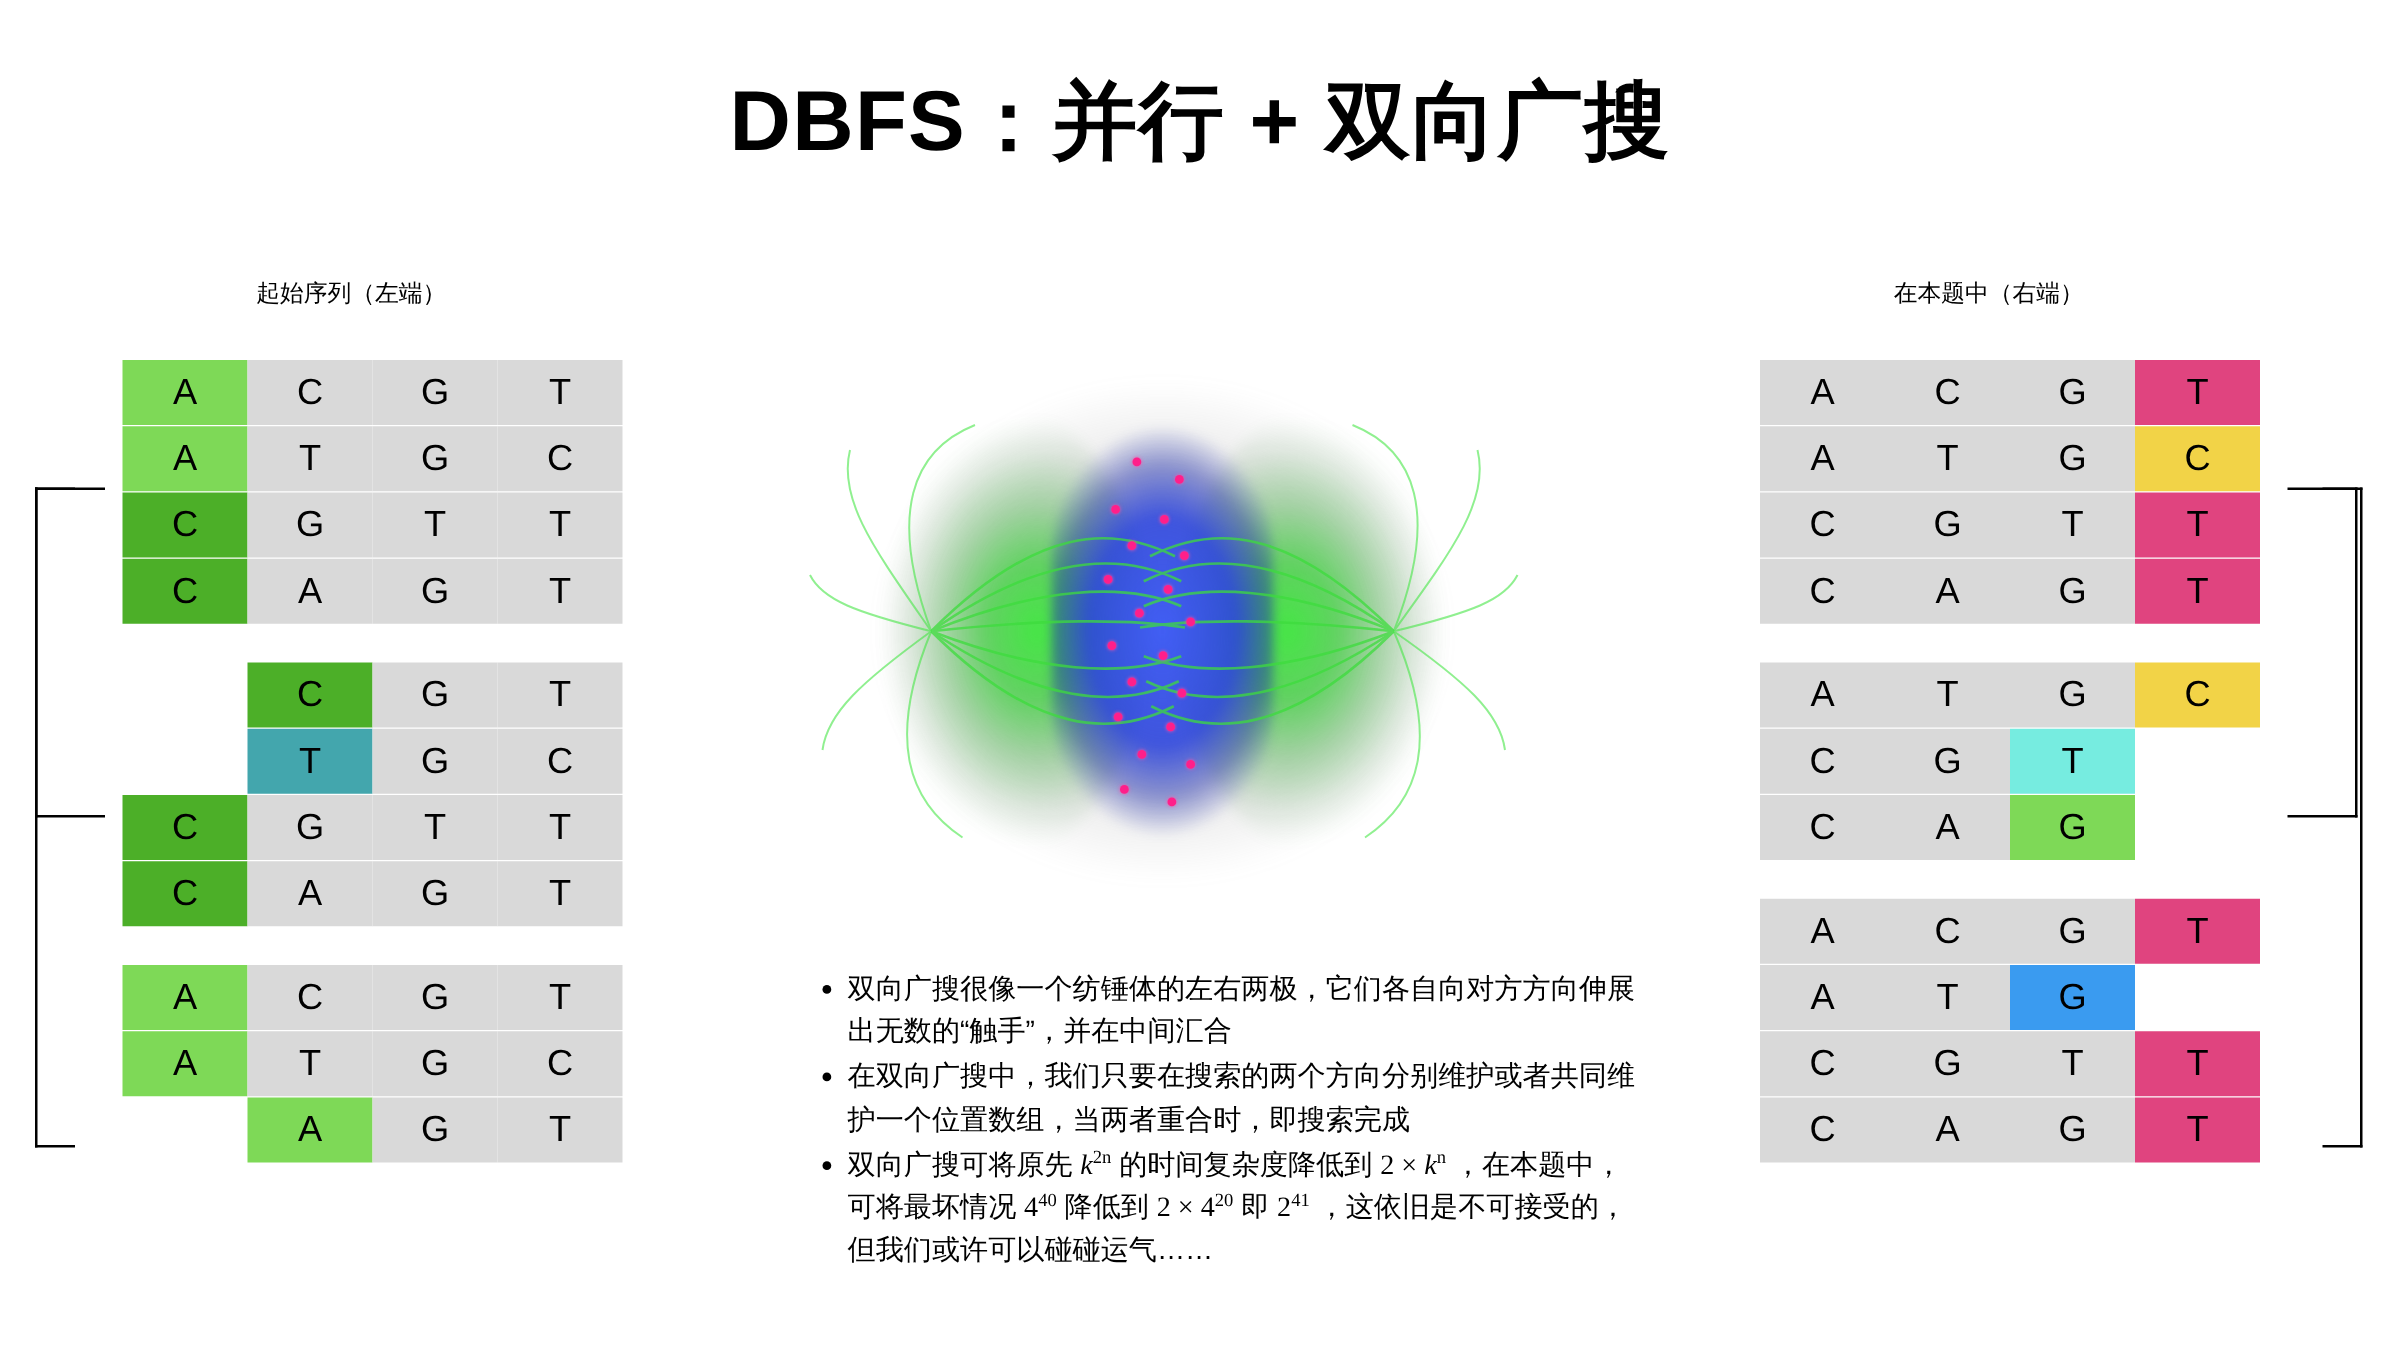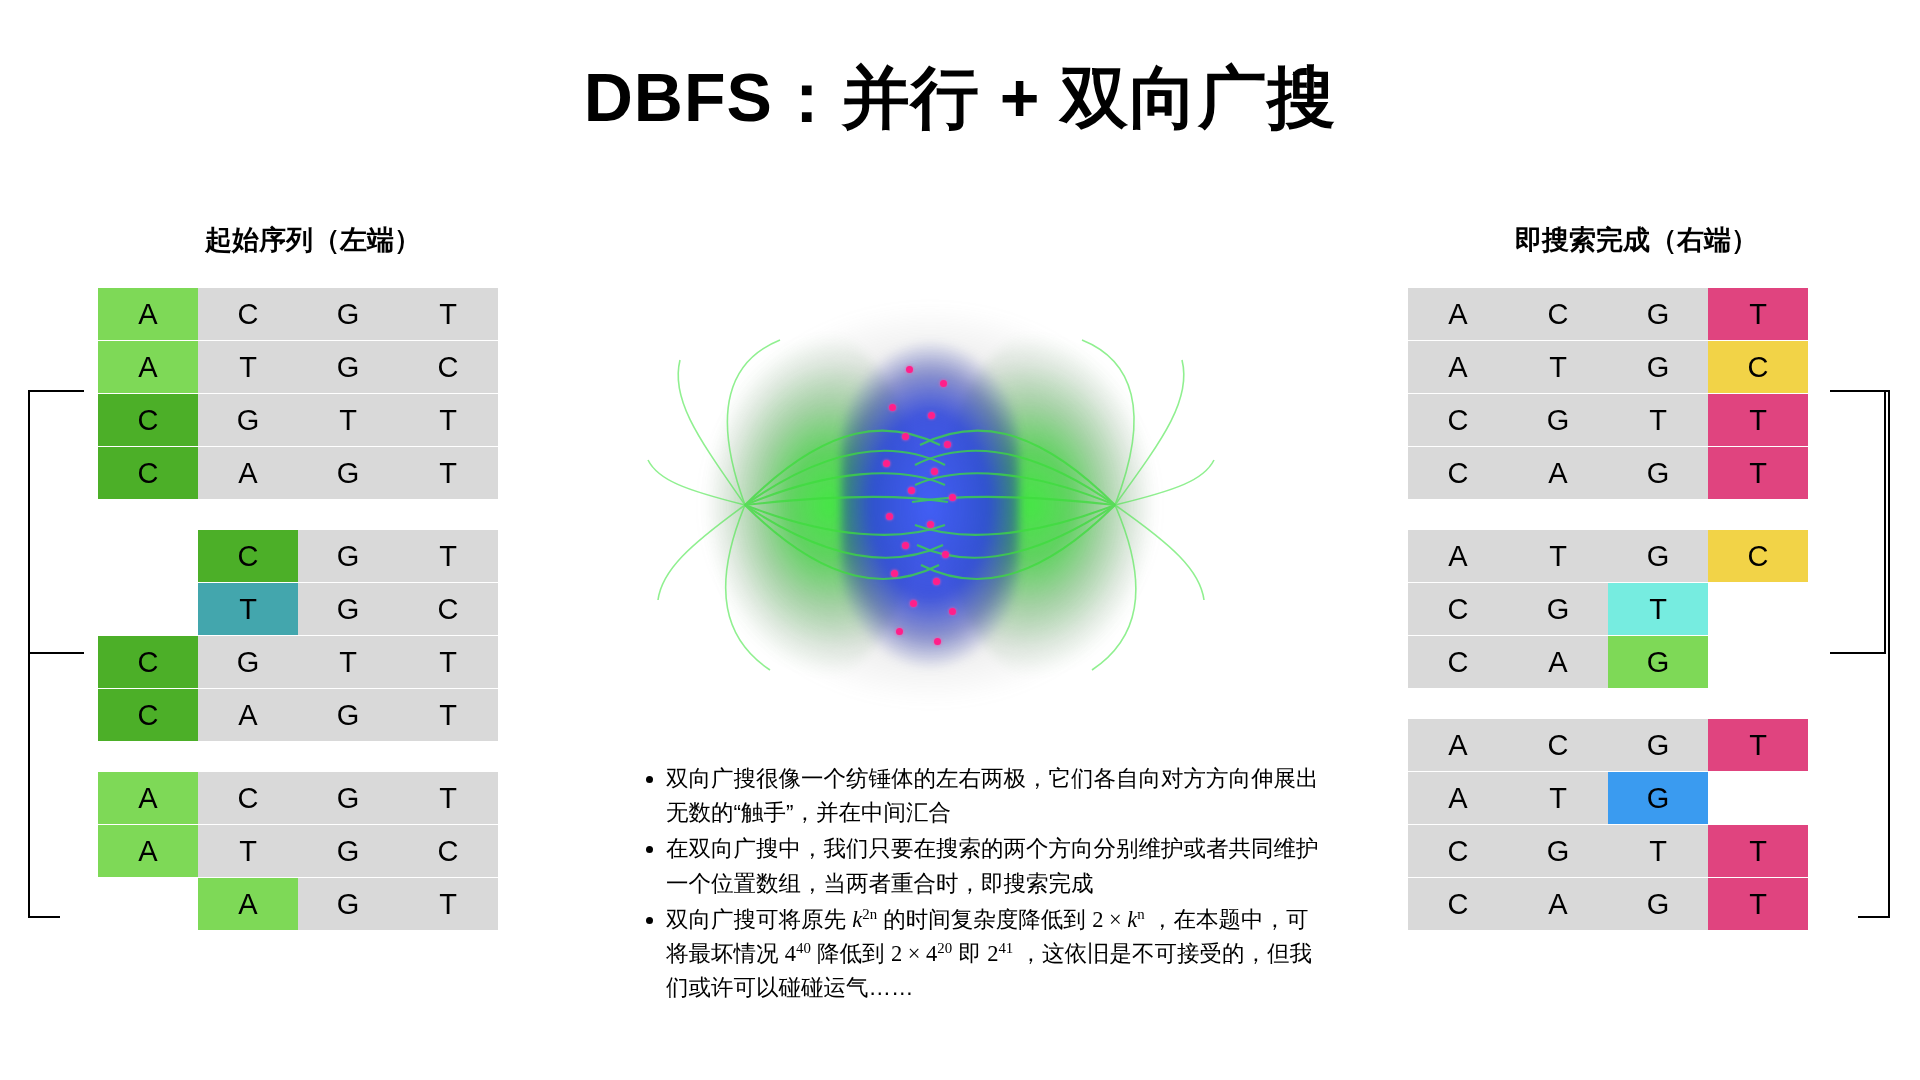--- a/index.html
+++ b/index.html
@@ -19,22 +19,22 @@
     text-align:center;
     font-size:68px;font-weight:bold;
     letter-spacing:1px;
     line-height:1.15;
     white-space:nowrap;
   }
 
   
   .col-label{
     position:absolute;
-    font-size:27px;
-    font-weight:700;
+    font-size:19px;
+    font-weight:400;
     white-space:nowrap;
   }
   .col-label.left{left:205px;top:222px;}
   .col-label.right{left:1515px;top:222px;}
 
   
   .seq-group{position:absolute;}
   .seq-row{
     position:relative;
     height:52px;
@@ -122,35 +122,35 @@
   }
 
   
   .bullets{
     position:absolute;
     left:640px;top:762px;
     width:680px;
     font-size:22.5px;
     line-height:1.52;
   }
-  .bullets ul{margin:0;padding-left:26px;}
+  .bullets ul{margin:12px;padding-left:26px;}
   .bullets li{margin-bottom:2px;}
   .mi{font-family:"Liberation Serif","DejaVu Serif",serif;font-style:italic;}
   .mn{font-family:"Liberation Serif","DejaVu Serif",serif;font-style:normal;text-align:right;}
   sup{font-size:0.66em;vertical-align:super;line-height:0;}
 </style>
 </head>
 <body>
 
 <div id="slide">
 
   <div class="title">DBFS：并行 + 双向广搜</div>
 
   <div class="col-label left">起始序列（左端）</div>
-  <div class="col-label right">即搜索完成（右端）</div>
+  <div class="col-label right">在本题中（右端）</div>
 
   <div class="bracket left-br" style="left:28px;top:390px;width:56px;height:264px;"></div>
   <div class="bracket left-br" style="left:28px;top:390px;width:32px;height:528px;"></div>
 
   <div class="bracket right-br" style="left:1830px;top:390px;width:56px;height:264px;"></div>
   <div class="bracket right-br" style="left:1858px;top:390px;width:32px;height:528px;"></div>
 
   <div class="seq-group" id="left-groups" style="left:98px;top:288px;">
       <div>
         <div class="seq-row"><span class="cell hl-lightgreen">A</span><span class="cell">C</span><span class="cell">G</span><span class="cell">T</span></div>

